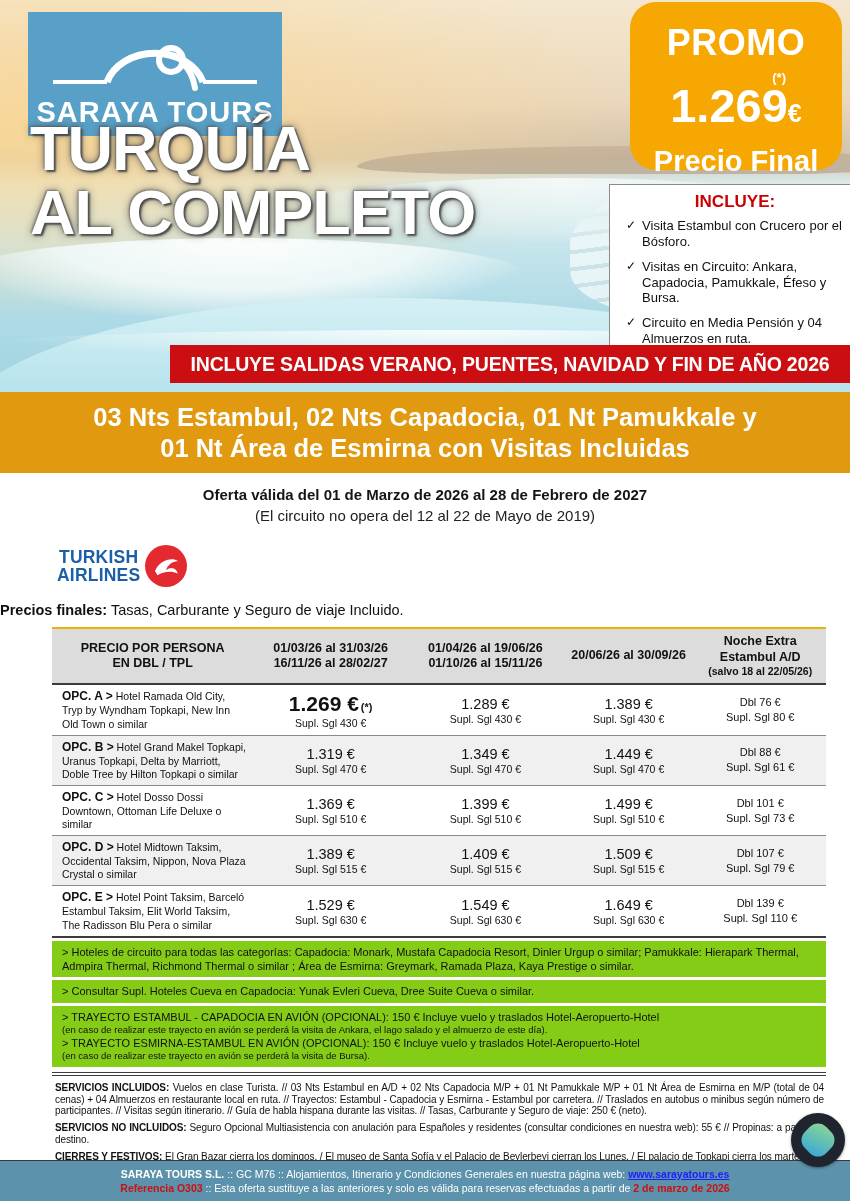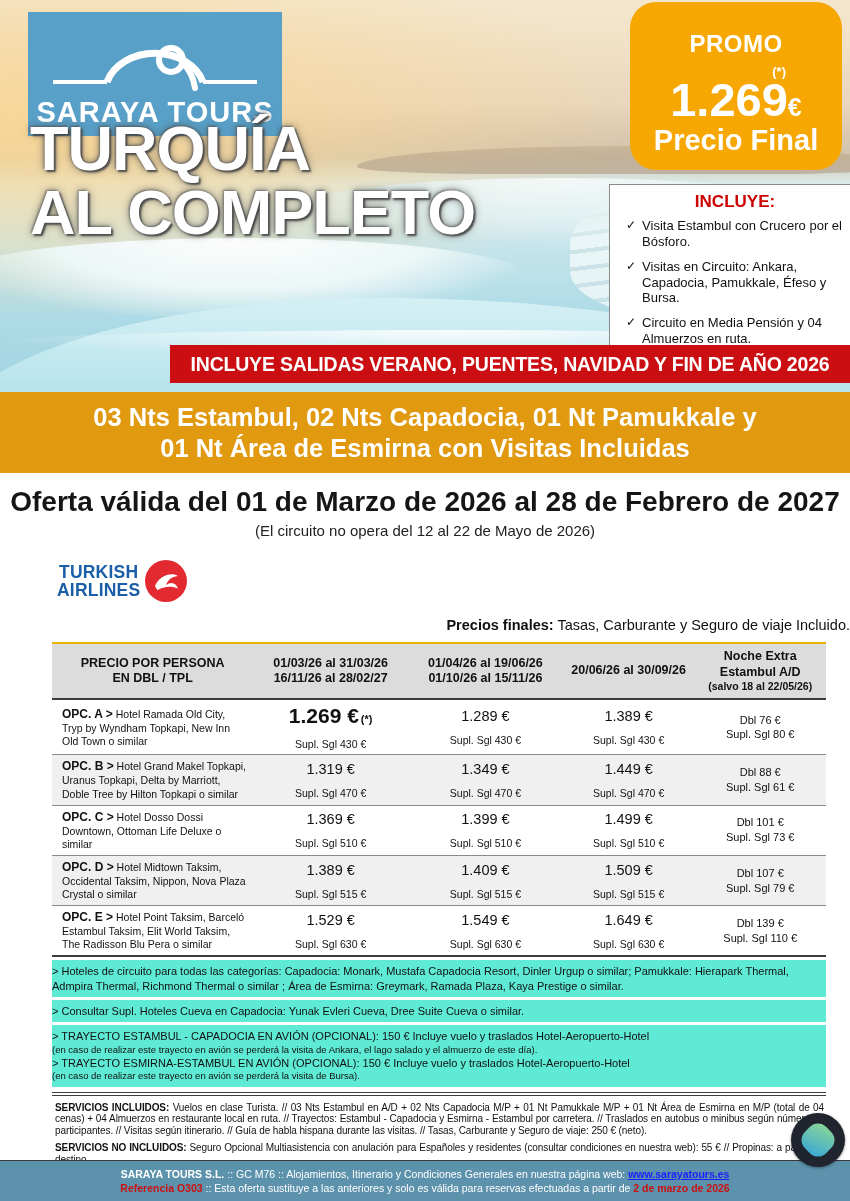--- a/index.html
+++ b/index.html
@@ -33,75 +33,75 @@
     padding-bottom:9px;box-sizing:border-box;}
   .logo-text{color:#fff;font-weight:700;font-size:29px;letter-spacing:1px;line-height:1;}
 
   .hero-title{position:absolute;left:30px;top:116px;color:#fff;font-weight:700;line-height:1.02;
     text-shadow:2px 2px 2px rgba(70,70,70,.95),-1px -1px 2px rgba(80,80,80,.65),0 0 9px rgba(80,80,80,.8);}
   .ht1{font-size:50px;}
   .ht2,.ht3{font-size:63px;letter-spacing:-1px;}
 
   .promo{position:absolute;left:630px;top:2px;width:212px;height:168px;background:#F7A701;
     border-radius:26px;color:#fff;text-align:center;font-weight:700;box-sizing:border-box;}
-  .promo-label{font-size:24px;margin-top:28px;letter-spacing:.5px;}
+  .promo-label{font-size:36px;margin-top:20px;letter-spacing:.5px;}
   .promo-ast{font-size:13px;text-align:right;padding-right:56px;margin-top:7px;line-height:1;}
   .promo-price{font-size:47px;line-height:.95;}
   .promo-price .eur{font-size:25px;}
-  .promo-note{font-size:29px;margin-top:1px;}
+  .promo-note{font-size:29px;margin-top:16px;}
 
   .incluye{position:absolute;left:609px;top:184px;width:252px;box-sizing:border-box;
     background:#fff;border:1px solid #8a8a8a;padding:7px 16px 11px;}
   .incluye-title{color:#CC0000;font-weight:700;font-size:17px;text-align:center;margin-bottom:6px;}
   .inc-item{display:flex;gap:6px;font-size:13px;line-height:1.22;margin-bottom:9px;color:#111;}
   .inc-item:last-child{margin-bottom:0;}
   .check{flex:0 0 auto;font-size:12px;}
 
   .red-banner{position:absolute;left:170px;right:0;top:345px;height:38px;background:#CB0E11;
     color:#fff;font-weight:700;font-size:19.5px;letter-spacing:-.2px;
     display:flex;align-items:center;justify-content:center;}
 
   
   .orange-band{height:81px;background:#E19A10;color:#fff;text-align:center;font-weight:700;
     display:flex;flex-direction:column;justify-content:center;gap:3px;}
   .ob-line{font-size:25.5px;line-height:1.1;}
 
   
-  .offer-title{margin-top:13px;text-align:center;font-size:28px;font-weight:700;color:#151515;}
+  .offer-title{margin-top:13px;text-align:center;font-size:15px;font-weight:700;color:#151515;}
   .offer-sub{margin-top:4px;text-align:center;font-size:15px;color:#222;}
 
   .salidas-row{margin:13px 30px 0 57px;display:flex;justify-content:space-between;align-items:flex-start;}
   .salidas{font-size:13.5px;line-height:1.55;color:#111;}
   .sal-lead{text-decoration:underline;}
 
   .turkish{display:flex;align-items:center;margin-top:8px;}
   .tk-text{color:#1B5FA8;font-weight:700;font-size:17.5px;line-height:1.03;text-align:center;letter-spacing:.2px;}
   .tk-circle{width:42px;height:42px;background:#E32A30;border-radius:50%;margin-left:5px;
     display:flex;align-items:center;justify-content:center;}
 
-  .precios{margin-top:15px;text-align:right;font-size:14.5px;color:#111;}
+  .precios{margin-top:15px;text-align:left;font-size:14.5px;color:#111;}
 
   .price-table{border-collapse:collapse;margin:9px 24px 0 52px;width:774px;
     border-top:2px solid #eab308;border-bottom:2px solid #3c3c3c;table-layout:fixed;}
   .price-table thead th{background:#DCDCDC;font-size:12.5px;font-weight:700;padding:5px 3px;
     border-bottom:2px solid #3c3c3c;line-height:1.25;text-align:center;}
   .price-table thead th .thsmall{font-size:10.5px;}
   .price-table tbody tr{border-top:1px solid #8a8a8a;}
   .price-table tbody tr:first-child{border-top:none;}
   .price-table tbody tr:nth-child(even){background:#F0F0F0;}
   .price-table td{padding:4px 5px;vertical-align:middle;text-align:center;}
   td.hotel{text-align:left;font-size:10.5px;line-height:1.25;padding-left:10px;}
   .opc{font-weight:700;font-size:12px;}
   .price{font-size:14.5px;color:#111;}
   .price.big{font-size:21px;font-weight:700;}
   .pnote{font-size:11px;font-weight:700;margin-left:2px;}
-  .supl{font-size:10.5px;margin-top:10px;}
+  .supl{font-size:10.5px;margin-top:1px;}
   .extra{font-size:11px;line-height:1.35;}
 
-  .note{background:#5eead4;margin:3px 24px 0 52px;padding:4px 0;font-size:11px;line-height:1.3;color:#111;}
+  .note{background:#84cc16;margin:3px 24px 0 52px;padding:4px 10px;font-size:11px;line-height:1.3;color:#111;}
   .note .main{display:block;}
   .note .sub{display:block;font-size:9.5px;line-height:1.3;}
 
   .dline{margin:5px 24px 6px 52px;border-top:1px solid #3c3c3c;border-bottom:1px solid #3c3c3c;height:2px;}
 
   .fp{margin:0 26px 5px 55px;font-size:10px;line-height:1.18;text-align:justify;
       color:#111;letter-spacing:-.1px;}
   .fp b{font-weight:700;}
 
   
@@ -172,21 +172,21 @@
 
     <div class="red-banner">INCLUYE SALIDAS VERANO, PUENTES, NAVIDAD Y FIN DE AÑO 2026</div>
   </div>
 
   <div class="orange-band">
     <div class="ob-line">03 Nts Estambul, 02 Nts Capadocia, 01 Nt Pamukkale y</div>
     <div class="ob-line">01 Nt Área de Esmirna con Visitas Incluidas</div>
   </div>
 
   <div class="offer-title">Oferta válida del 01 de Marzo de 2026 al 28 de Febrero de 2027</div>
-  <div class="offer-sub">(El circuito no opera del 12 al 22 de Mayo de 2026)</div>
+  <div class="offer-sub">(El circuito no opera del 12 al 22 de Mayo de 2019)</div>
 
   <div class="salidas-row">
     <div class="turkish">
       <div class="tk-text">
         <div>TURKISH</div>
         <div>AIRLINES</div>
       </div>
       <div class="tk-circle">
         <svg width="34" height="34" viewBox="0 0 40 40">
           <path d="M7 26 C12 13 27 9 34 14 C26 15 22 19 20 25 C26 20 32 22 34 29 C26 25 16 27 10 31 Z" fill="#ffffff"></path>

